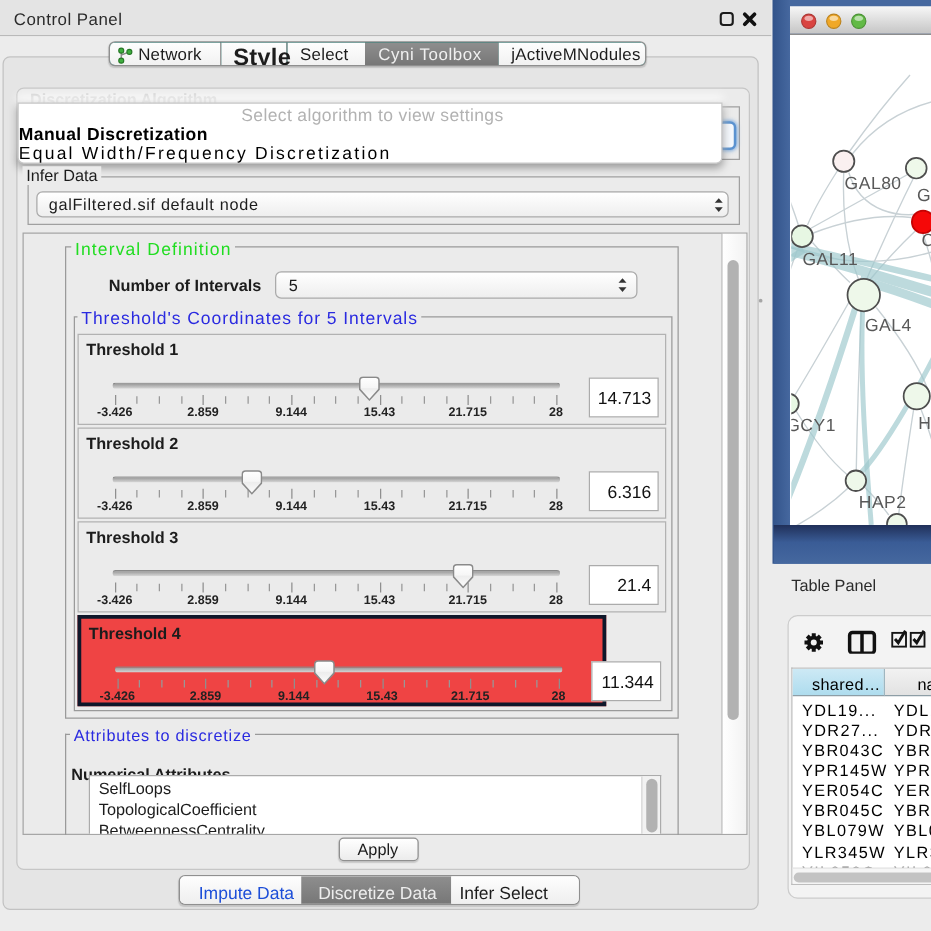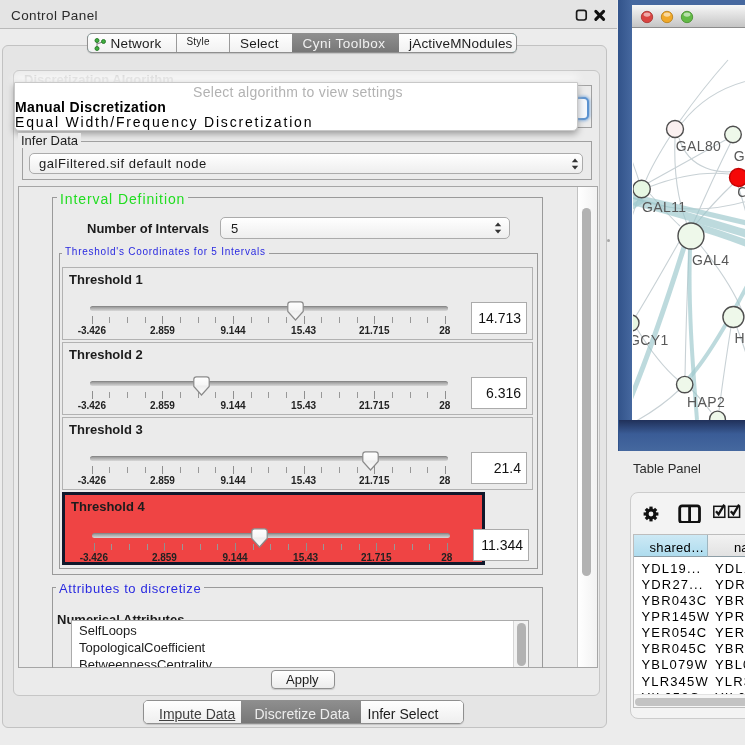--- a/index.html
+++ b/index.html
@@ -37,21 +37,21 @@
     <div class="abs" style="left:141px;top:0;width:63.5px;height:19.5px;background:linear-gradient(#fefefe,#f0f0f0);border-left:1px solid #9a9a9a;"></div>
     <div class="abs" style="left:204.5px;top:0;width:106.5px;height:19.5px;background:linear-gradient(#8e8e8e,#757575);"></div>
     <div class="abs" style="left:311px;top:0;width:120px;height:19.5px;background:linear-gradient(#fefefe,#f0f0f0);"></div>
     <svg class="abs" style="left:5px;top:3px;" width="14" height="15" viewBox="0 0 14 15">
       <path d="M4 3.5 L4 11.5 M4 7 L10.5 4.5" stroke="#8a8a8a" stroke-width="1.1" fill="none"></path>
       <circle cx="4" cy="3.5" r="2" fill="#3fae3f" stroke="#267726" stroke-width="0.9"></circle>
       <circle cx="4" cy="11.5" r="2" fill="#3fae3f" stroke="#267726" stroke-width="0.9"></circle>
       <circle cx="10.5" cy="4.5" r="2" fill="#3fae3f" stroke="#267726" stroke-width="0.9"></circle>
     </svg>
     <div class="abs" style="left:23px;top:2.2px;font-size:13.5px;letter-spacing:0.2px;color:#1c1c1c;white-space:nowrap;">Network</div>
-    <div class="abs" style="left:99px;top:2.2px;font-size:10px;letter-spacing:0.2px;color:#1c1c1c;white-space:nowrap;">Style</div>
+    <div class="abs" style="left:99px;top:2.2px;font-size:19px;letter-spacing:0.2px;color:#1c1c1c;white-space:nowrap;font-weight:bold;">Style</div>
     <div class="abs" style="left:152.5px;top:2.2px;font-size:13.5px;letter-spacing:0.2px;color:#1c1c1c;white-space:nowrap;">Select</div>
     <div class="abs" style="left:215px;top:2.2px;font-size:13.5px;letter-spacing:0.5px;color:#f0f0f0;white-space:nowrap;">Cyni Toolbox</div>
     <div class="abs" style="left:321.5px;top:2.2px;font-size:13.5px;letter-spacing:0.2px;color:#1c1c1c;white-space:nowrap;">jActiveMNodules</div>
   </div>
 
   <div class="abs" style="left:22px;top:85px;width:570px;height:43px;border:1px solid #a0a0a0;"></div>
   <div class="abs lbl13 b" style="left:21px;top:72px;padding:0 3px;color:#c9c9c9;">Discretization Algorithm</div>
 
   <div class="abs" style="left:574px;top:97px;width:15px;height:23px;border-radius:5px;background:#f4f8fd;border:2.5px solid #5a92d0;box-shadow:0 0 3px 1px rgba(90,150,215,0.7);"></div>
 
@@ -78,21 +78,21 @@
   <div class="abs" style="left:57px;top:191px;background:#ebebeb;padding:0 3px;font-size:14px;letter-spacing:0.9px;color:#21dd21;white-space:nowrap;">Interval Definition</div>
   <div class="abs lbl13 b" style="left:87px;top:221px;">Number of Intervals</div>
   <div class="abs" style="left:220px;top:217px;width:290px;height:22px;background:linear-gradient(#ffffff,#eeeeee);border:1px solid #ababab;border-radius:5px;"></div>
   <div class="abs lbl13" style="left:231px;top:221px;">5</div>
   <svg class="abs" style="left:492px;top:222px;" width="12" height="12" viewBox="0 0 12 12">
     <path d="M6 0.5 L9.2 4.2 L2.8 4.2 Z" fill="#333"></path>
     <path d="M6 11.5 L9.2 7.8 L2.8 7.8 Z" fill="#333"></path>
   </svg>
 
   <div class="abs" style="left:59px;top:253px;width:479px;height:316px;border:1px solid #9a9a9a;"></div>
-  <div class="abs" style="left:62px;top:246px;background:#ebebeb;padding:0 3px;font-size:10px;letter-spacing:0.75px;color:#2a2ae0;white-space:nowrap;">Threshold's Coordinates for 5 Intervals</div>
+  <div class="abs" style="left:62px;top:246px;background:#ebebeb;padding:0 3px;font-size:14px;letter-spacing:0.75px;color:#2a2ae0;white-space:nowrap;">Threshold's Coordinates for 5 Intervals</div>
 
   <div class="abs" style="left:62px;top:267px;width:471px;height:73px;border:1px solid #b2b2b2;background:#ebebeb;">
   <div class="lbl13 b" style="position:absolute;left:6px;top:4px;">Threshold 1</div>
   <div style="position:absolute;left:26.5px;top:38px;width:358px;height:5px;border-radius:2.5px;background:linear-gradient(#9a9a9a,#d8d8d8);border-top:1px solid #898989;"></div>
   <div style="position:absolute;left:28.8px;top:48px;width:1px;height:8px;background:#8f8f8f;"></div>
       <div style="position:absolute;left:46.4px;top:49px;width:1px;height:6px;background:#989898;"></div>
       <div style="position:absolute;left:64.1px;top:49px;width:1px;height:6px;background:#989898;"></div>
       <div style="position:absolute;left:81.8px;top:49px;width:1px;height:6px;background:#989898;"></div>
       <div style="position:absolute;left:99.4px;top:48px;width:1px;height:8px;background:#8f8f8f;"></div>
       <div style="position:absolute;left:117.1px;top:49px;width:1px;height:6px;background:#989898;"></div>
@@ -275,21 +275,21 @@
     <div style="position:absolute;right:2.5px;top:2px;width:9px;height:43px;background:#b2b2b2;border-radius:5px;"></div>
   </div>
 
   <div class="abs" style="left:271px;top:670px;width:64px;height:19px;background:linear-gradient(#ffffff,#ececec);border:1px solid #8f8f8f;border-radius:4px;box-shadow:0 1px 1px rgba(0,0,0,0.15);"></div>
   <div class="abs lbl13" style="left:286px;top:672px;">Apply</div>
 
   <div class="abs" style="left:143px;top:700px;width:321px;height:24px;background:#fbfbfb;border:1px solid #8f8f8f;border-radius:5px;overflow:hidden;box-shadow:0 1px 1px rgba(0,0,0,0.15);">
     <div class="abs" style="left:0;top:0;width:97px;height:24px;background:linear-gradient(#fefefe,#ededed);"></div>
     <div class="abs" style="left:97px;top:0;width:119.5px;height:24px;background:linear-gradient(#8e8e8e,#757575);"></div>
     <div class="abs" style="left:216.5px;top:0;width:104.5px;height:24px;background:linear-gradient(#fefefe,#ededed);"></div>
-    <div class="abs" style="left:15px;top:4.8px;font-size:14px;color:#404040;white-space:nowrap;text-decoration:underline;">Impute Data</div>
+    <div class="abs" style="left:15px;top:4.8px;font-size:14px;color:#1d4ed8;white-space:nowrap;">Impute Data</div>
     <div class="abs" style="left:110.5px;top:4.8px;font-size:14px;color:#ededed;white-space:nowrap;">Discretize Data</div>
     <div class="abs" style="left:223.5px;top:4.8px;font-size:14px;color:#1c1c1c;white-space:nowrap;">Infer Select</div>
   </div>
 
   <div class="abs" style="left:606.5px;top:238.5px;width:3.5px;height:3.5px;border-radius:2px;background:#a6a6a6;"></div>
 
   <div class="abs" style="left:618px;top:0;width:127px;height:451px;background:linear-gradient(90deg,#32538a,#46689f 14px);"></div>
   <div class="abs" style="left:632px;top:5px;width:113px;height:23px;background:linear-gradient(#f7f7f7,#c5c5c5);border-bottom:1px solid #8c8c8c;"></div>
   <svg class="abs" style="left:639px;top:10px;" width="56" height="14" viewBox="0 0 56 14">
     <circle cx="8" cy="7" r="5.7" fill="#d94441" stroke="#ad3835" stroke-width="0.9"></circle>

